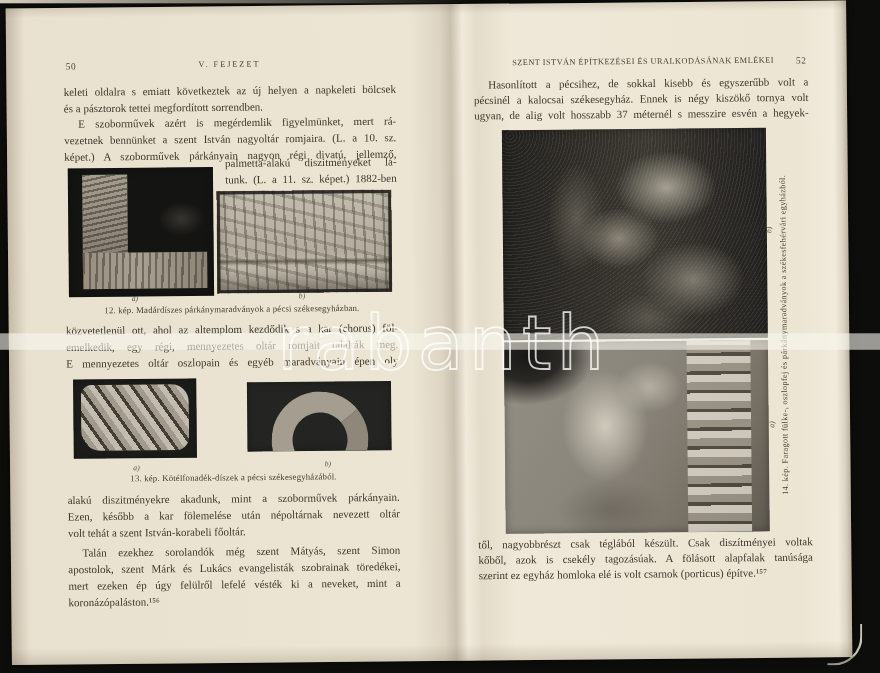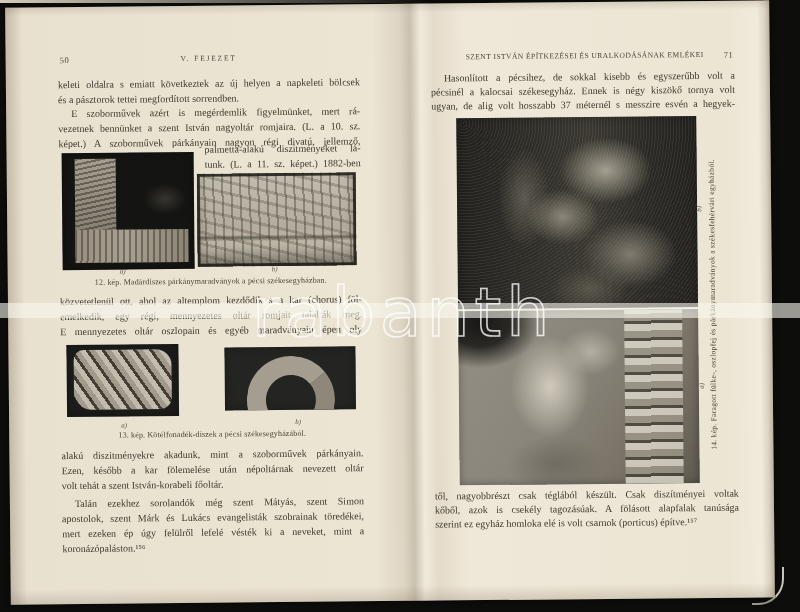--- a/index.html
+++ b/index.html
@@ -153,21 +153,21 @@
       <div class="tl">volt tehát a szent István-korabeli főoltár.</div>
     </div>
   <div class="abs t para ind endp" style="left:52px;top:489px;">
       <div class="tl">Talán ezekhez sorolandók még szent Mátyás, szent Simon</div>
       <div class="tl">apostolok, szent Márk és Lukács evangelisták szobrainak töredékei,</div>
       <div class="tl">mert ezeken ép úgy felülről lefelé vésték ki a neveket, mint a</div>
       <div class="tl">koronázópaláston.¹⁵⁶</div>
     </div>
 
   <div class="abs runhead wide" style="left:447px;top:49px;">SZENT ISTVÁN ÉPÍTKEZÉSEI ÉS URALKODÁSÁNAK EMLÉKEI</div>
-  <div class="abs pagenum" style="left:718px;top:49px;">71</div>
+  <div class="abs pagenum" style="left:718px;top:49px;">52</div>
 
   <div class="abs t rp para ind" style="left:425px;top:68px;">
       <div class="tl">Hasonlított a pécsihez, de sokkal kisebb és egyszerűbb volt a</div>
       <div class="tl">pécsinél a kalocsai székesegyház. Ennek is négy kiszökő tornya volt</div>
       <div class="tl">ugyan, de alig volt hosszabb 37 méternél s messzire esvén a hegyek-</div>
     </div>
 
   <div class="photo ph14b" style="left:450px;top:115px;width:240px;height:191px;"></div>
   <div class="photo ph14a" style="left:450px;top:308px;width:240px;height:174px;">
     <div class="p14a-scroll"></div>

